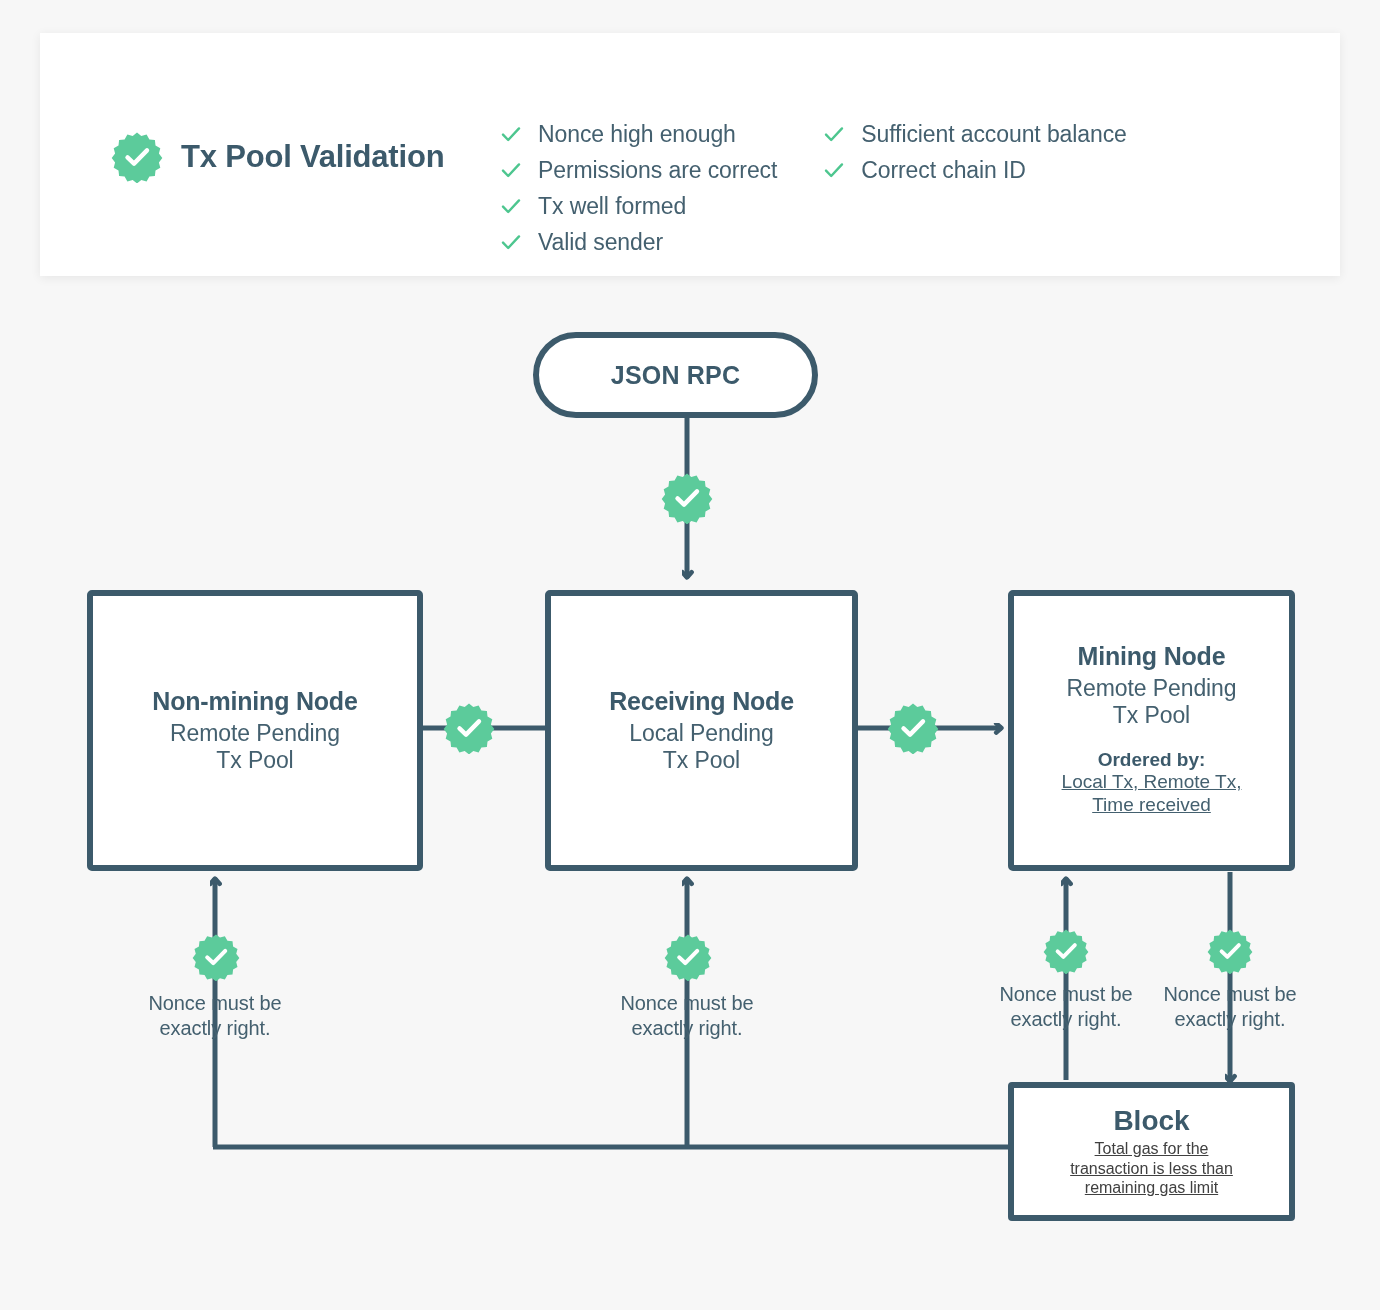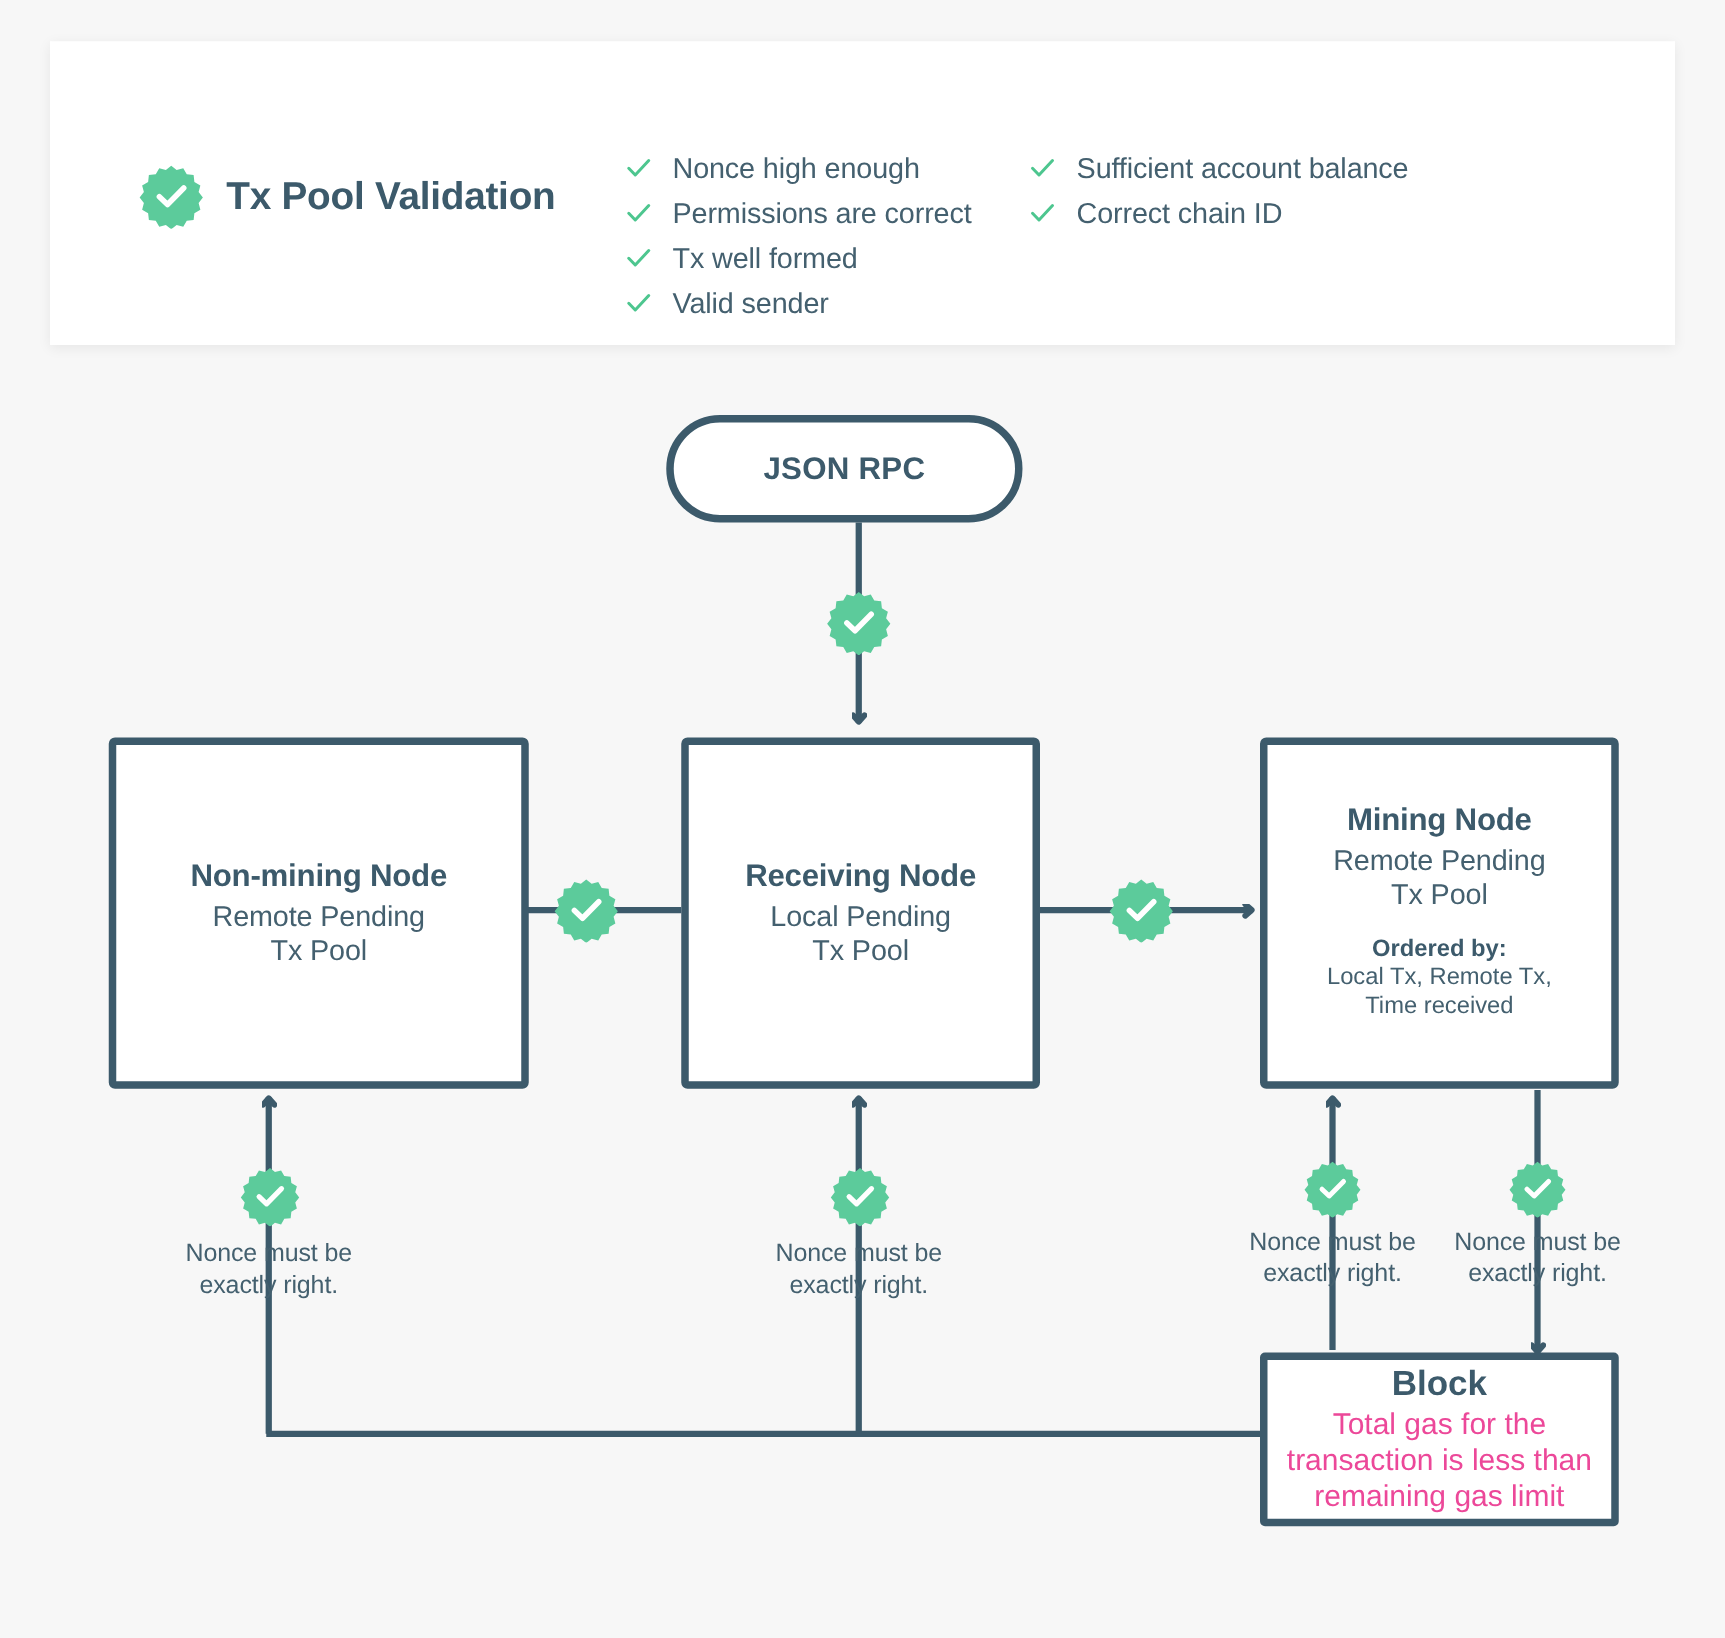--- a/index.html
+++ b/index.html
@@ -139,23 +139,24 @@
     color: #44606f;
     line-height: 1.18;
   }
   .block-title {
     font-size: 28px;
     font-weight: bold;
     color: #3c5a6b;
     margin-bottom: 2px;
   }
   .block-sub {
-    font-size: 24px;
-    color: #ec4899;
+    font-size: 16px;
+    color: #404040;
     line-height: 1.22;
+    text-decoration: underline;
   }
 
   
   .edges {
     position: absolute;
     left: 0; top: 0;
     width: 1380px;
     height: 1310px;
     z-index: 2;
   }
@@ -272,32 +273,32 @@
   <div class="pill" style="left:533px; top:332px; width:285px; height:86px;">
     <span class="pill-label">JSON RPC</span>
   </div>
 
   <div class="node" style="left:87px; top:590px; width:336px; height:281px;">
     <div class="node-title">Non-mining Node</div>
     <div class="node-sub" style="white-space:pre-line;">Remote Pending
 Tx Pool</div>
   </div>
 
-  <div class="node" style="left:545px; top:590px; width:287px; height:281px;">
+  <div class="node" style="left:545px; top:590px; width:313px; height:281px;">
     <div class="node-title">Receiving Node</div>
     <div class="node-sub" style="white-space:pre-line;">Local Pending
 Tx Pool</div>
   </div>
 
   <div class="node" style="left:1008px; top:590px; width:287px; height:281px; justify-content:flex-start; padding-top:46px;">
     <div class="node-title">Mining Node</div>
     <div class="node-sub" style="white-space:pre-line;">Remote Pending
 Tx Pool</div>
     <div class="node-extra-title">Ordered by:</div>
-    <div class="node-extra-sub" style="white-space:pre-line;">Local Tx, Remote Tx,
+    <div class="node-extra-sub" style="white-space:pre-line;text-decoration:underline;">Local Tx, Remote Tx,
 Time received</div>
   </div>
 
   <div class="node" style="left:1008px; top:1082px; width:287px; height:139px; border-radius:4px;">
     <div class="block-title">Block</div>
     <div class="block-sub" style="white-space:pre-line;">Total gas for the
 transaction is less than
 remaining gas limit</div>
   </div>
 

